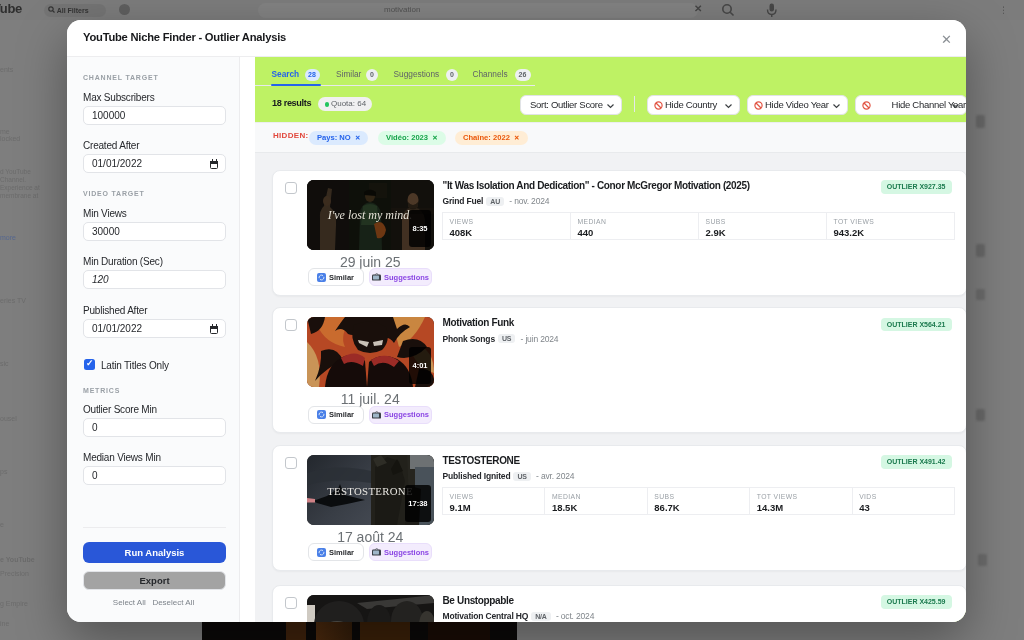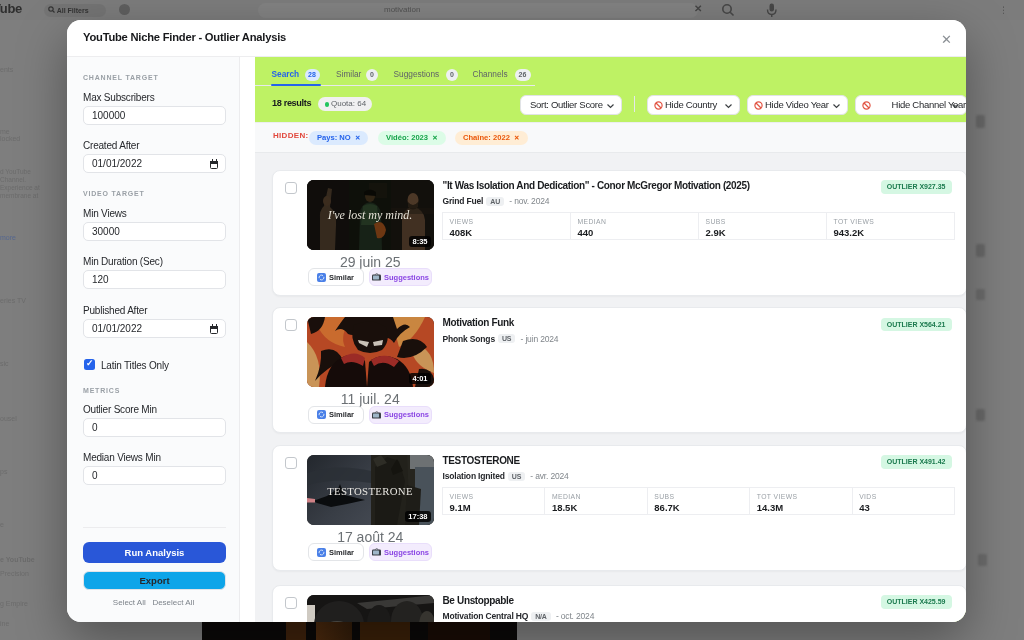--- a/index.html
+++ b/index.html
@@ -43,21 +43,21 @@
     font-size:9.5px; color:#26282c; line-height:18px; letter-spacing:-0.03em; }
   .chip { position:absolute; top:9px; height:14px; border-radius:8px; font-size:7.6px; font-weight:bold;
     line-height:14px; }
 
   
   .card { position:absolute; left:17px; width:695px; height:126px; background:#fff;
     border:1px solid #e8eaed; border-radius:8px; box-shadow:0 1px 2px rgba(0,0,0,0.04); }
   .ck { position:absolute; left:11.5px; top:11px; width:12px; height:12px; border:1.5px solid #c3c7cc; border-radius:3px; background:#fff; }
   .thumb { position:absolute; left:34px; top:9px; width:126.5px; height:70px; border-radius:7px; overflow:hidden; background:#111;text-decoration:underline; }
   .dur { position:absolute; right:3px; bottom:3px; background:rgba(0,0,0,0.82); color:#fff;
-    font-size:7.5px; font-weight:bold; padding:1px 3px; border-radius:3px;margin-top:9px; }
+    font-size:7.5px; font-weight:bold; padding:14px 3px; border-radius:3px;margin-top:9px; }
   .vdate { position:absolute; left:34px; top:83px; width:126.5px; text-align:center; font-size:14px; color:#6b7074; }
   .btn-sim { position:absolute; left:34.5px; top:97.5px; width:56px; height:18px; background:#fff;
     border:1px solid #e3e5e8; border-radius:6px; font-size:7.5px; font-weight:bold; color:#26282c;
     display:flex; align-items:center; justify-content:center; gap:3px; white-space:nowrap; }
   .btn-sug { position:absolute; left:96px; top:97.5px; width:63px; height:18px; background:#f3ecfd;
     border:1px solid #e9defb; border-radius:6px; font-size:7.5px; font-weight:bold; color:#8b46e4;
     display:flex; align-items:center; justify-content:center; gap:3px; white-space:nowrap; }
   .vtitle { position:absolute; left:169.5px; top:9px; font-size:10px; font-weight:bold; color:#1a1c1f; letter-spacing:-0.035em; }
   .chrow { position:absolute; left:169.5px; top:25.5px; font-size:8.5px; color:#80868b; letter-spacing:-0.02em; }
   .chname { font-weight:bold; color:#26282c; }
@@ -137,34 +137,34 @@
   <div id="side">
     <div class="sec" style="top:17px;">CHANNEL TARGET</div>
     <div class="lbl" style="top:35px;">Max Subscribers</div>
     <div class="inp" style="top:48.5px;">100000</div>
     <div class="lbl" style="top:83px;">Created After</div>
     <div class="inp" style="top:96.5px;">01/01/2022<span class="cal"></span></div>
     <div class="sec" style="top:133px;">VIDEO TARGET</div>
     <div class="lbl" style="top:151px;">Min Views</div>
     <div class="inp" style="top:164.5px;">30000</div>
     <div class="lbl" style="top:199px;">Min Duration (Sec)</div>
-    <div class="inp" style="top:212.5px;">120</div>
+    <div class="inp" style="top:212.5px;font-style:italic;">120</div>
     <div class="lbl" style="top:248px;">Published After</div>
     <div class="inp" style="top:261.5px;">01/01/2022<span class="cal"></span></div>
     <div class="abs" style="left:17px;top:302px;width:11px;height:11px;background:#2563eb;border-radius:2.5px;"></div>
     <div class="abs" style="left:19px;top:301px;color:#fff;font-size:9px;font-weight:bold;">✓</div>
     <div class="lbl" style="left:34px;top:303px;">Latin Titles Only</div>
     <div class="sec" style="top:330px;">METRICS</div>
     <div class="lbl" style="top:347px;">Outlier Score Min</div>
     <div class="inp" style="top:360.5px;">0</div>
     <div class="lbl" style="top:395px;">Median Views Min</div>
     <div class="inp" style="top:408.5px;">0</div>
     <div class="abs" style="left:16px;top:470px;width:143px;height:1px;background:#ececee;"></div>
     <div class="abs" style="left:16px;top:485px;width:143px;height:21px;background:#2957d8;border-radius:6px;color:#fff;font-size:9.5px;font-weight:bold;text-align:center;line-height:21px;">Run Analysis</div>
-    <div class="abs" style="left:16px;top:514px;width:143px;height:19px;background:#0ea5e9;border:1px solid #e2e4e8;border-radius:6px;color:#26282c;font-size:9.5px;font-weight:bold;text-align:center;line-height:17px;">Export</div>
+    <div class="abs" style="left:16px;top:514px;width:143px;height:19px;background:#a3a3a3;border:1px solid #e2e4e8;border-radius:6px;color:#26282c;font-size:9.5px;font-weight:bold;text-align:center;line-height:17px;">Export</div>
     <div class="abs" style="left:0;top:541px;width:173px;text-align:center;font-size:8px;color:#7d838a;">Select All&nbsp;&nbsp;&nbsp;Deselect All</div>
   </div>
 
   <div id="right">
 
     <div class="abs" style="left:0;top:0;width:280px;height:29px;border-bottom:1px solid #e7e9ec;"></div>
     <div class="tabtxt" style="left:16.5px;color:#2563eb;font-weight:bold;">Search</div>
     <div class="badge" style="left:49.5px;width:15px;background:#dbeafe;color:#2563eb;">28</div>
     <div class="tabtxt" style="left:81px;">Similar</div>
     <div class="badge" style="left:111px;width:12px;">0</div>
@@ -350,21 +350,21 @@
           </div>
         <div class="btn-sug">
             <svg width="9" height="8" viewBox="0 0 9 8">
               <path d="M3 1.8 L4.5 0.3 M6 1.8 L5 0.3" stroke="#4a4f55" stroke-width="0.8"></path>
               <rect y="1.6" width="9" height="6" rx="1.2" fill="#3a3f45"></rect>
               <rect x="1" y="2.6" width="6" height="3.8" rx="0.6" fill="#9fb6c8"></rect>
             </svg>
             <span>Suggestions</span>
           </div>
         <div class="vtitle">TESTOSTERONE</div>
-        <div class="chrow"><span class="chname">Isolation Ignited</span><span class="cbadge">US</span>&nbsp;- avr. 2024</div>
+        <div class="chrow"><span class="chname">Published Ignited</span><span class="cbadge">US</span>&nbsp;- avr. 2024</div>
         <div class="outlier">OUTLIER X491.42</div>
         <div class="stats">
           <div class="stat">
               <div class="sl">VIEWS</div>
               <div class="sv">9.1M</div>
             </div>
           <div class="stat">
               <div class="sl">MEDIAN</div>
               <div class="sv">18.5K</div>
             </div>

